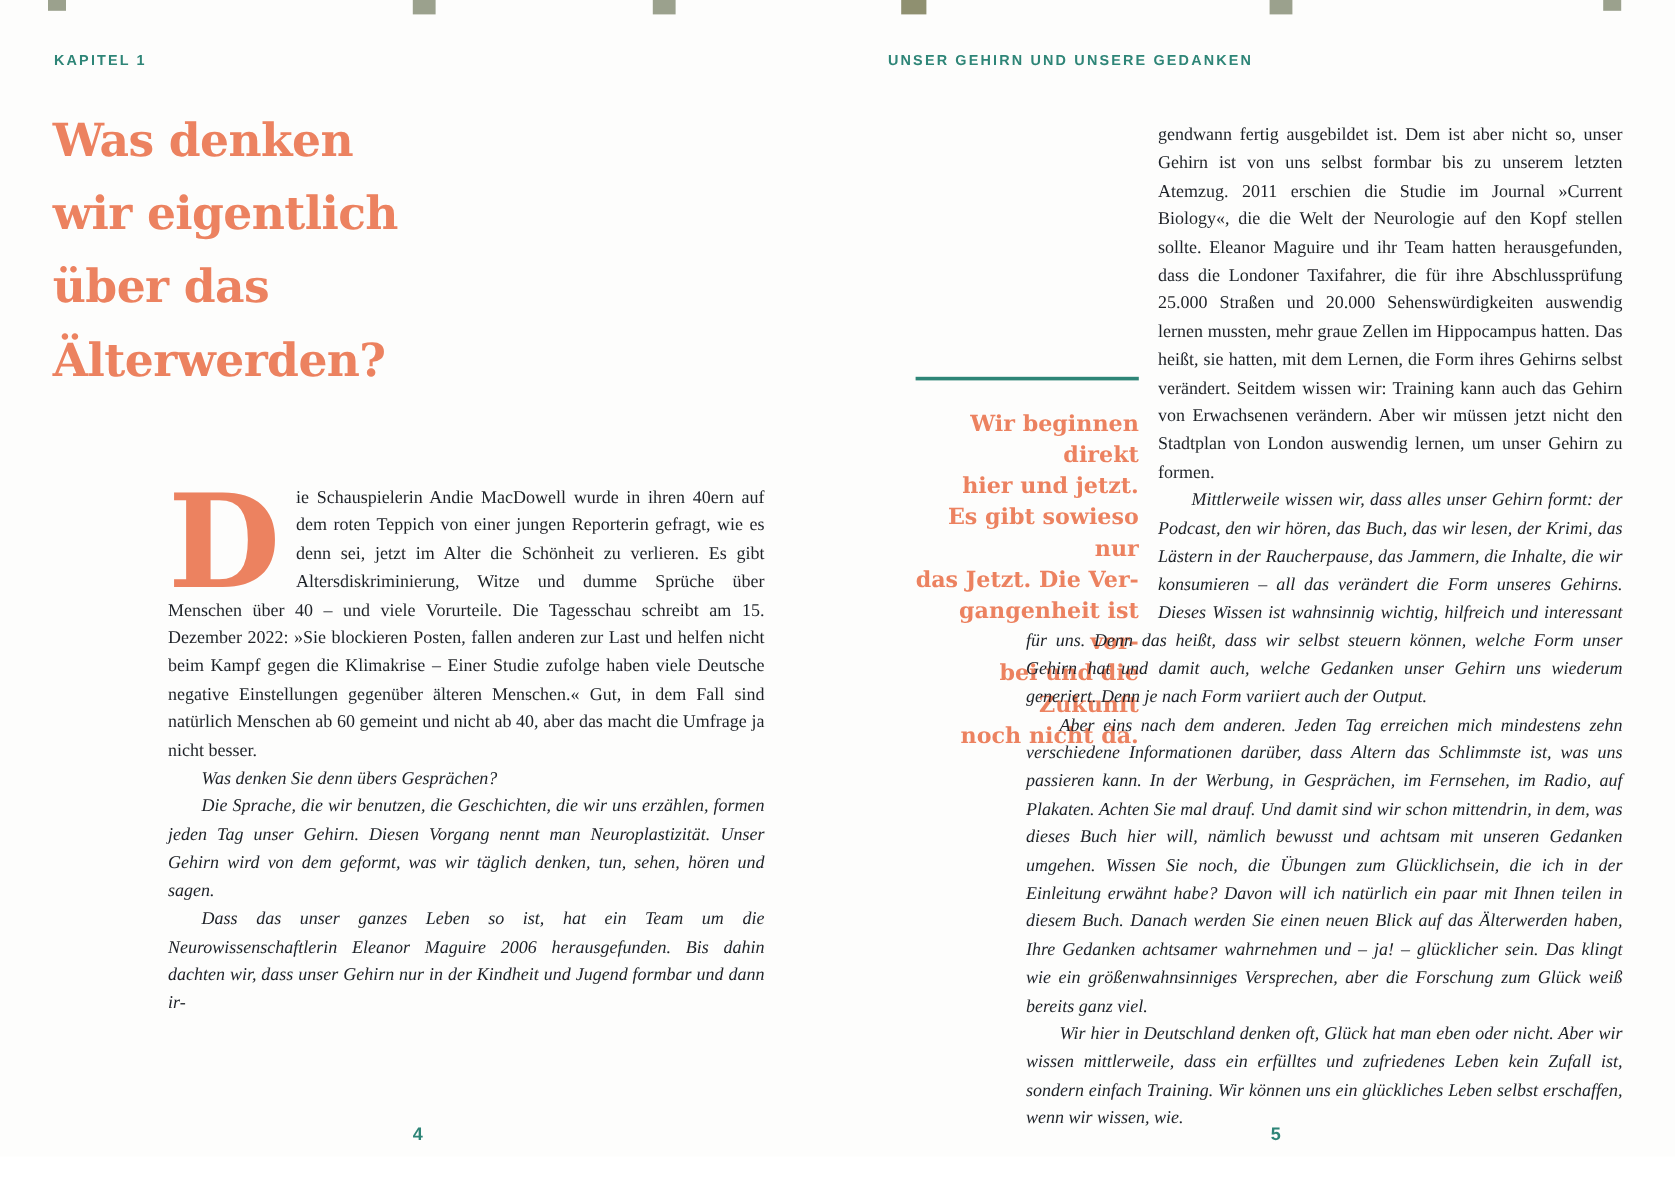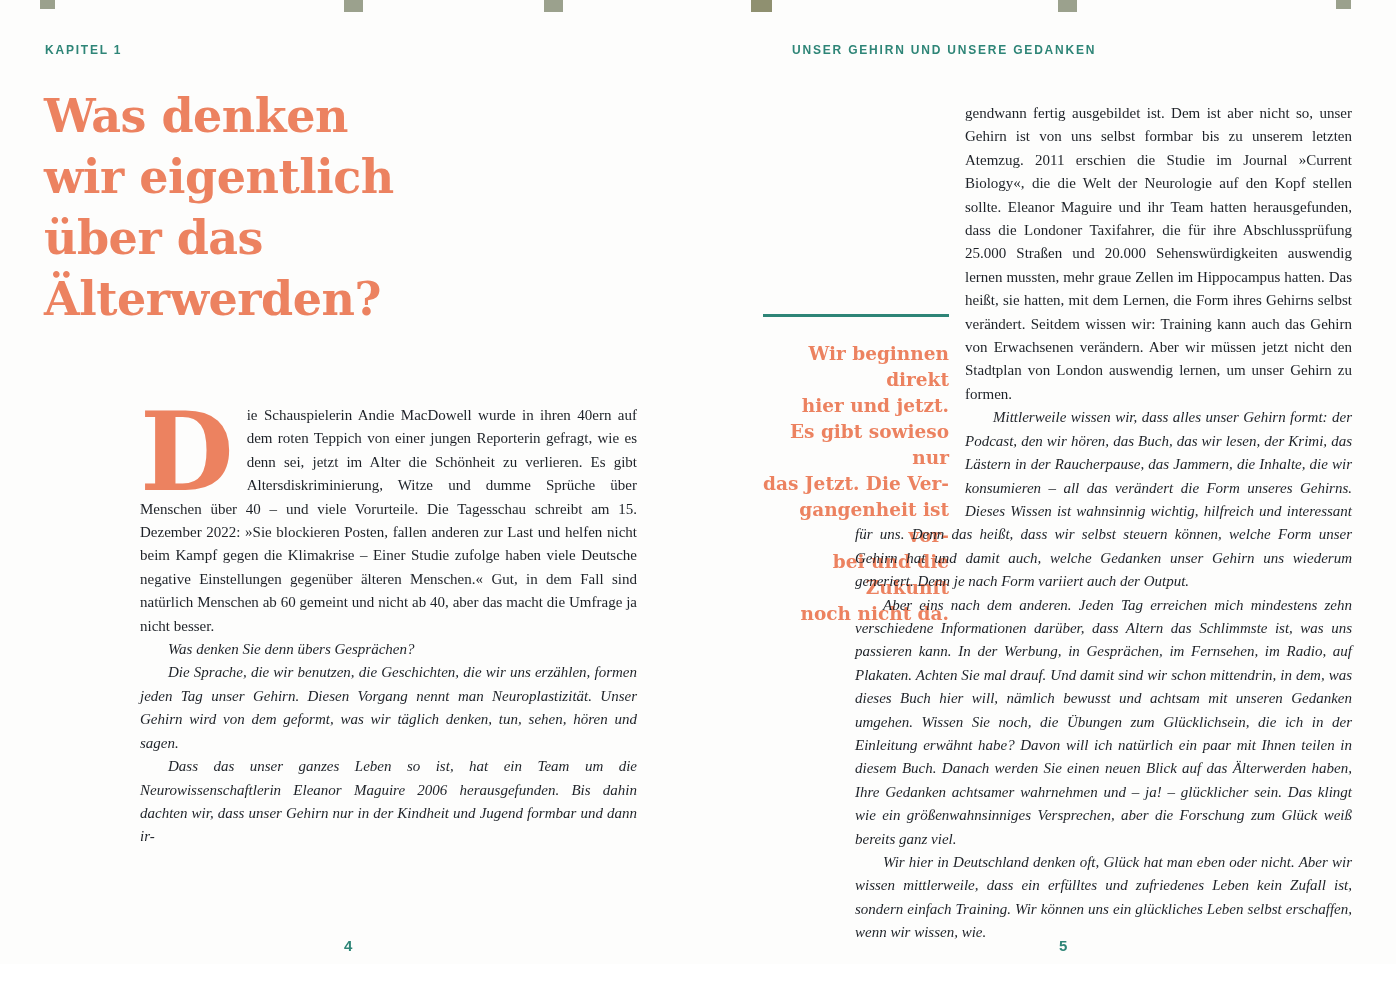--- a/index.html
+++ b/index.html
@@ -30,28 +30,28 @@
   }
 
   
   .running-head {
     position: absolute; top: 43px;
     font-family: "Liberation Sans", sans-serif;
     font-size: 12px; font-weight: 700; letter-spacing: 1.8px;
     color: #2e8577;
   }
   .head-left  { left: 45px; }
-  .head-right { left: 792px; }
+  .head-right { left: 740px; }
 
   
   .chapter-title {
     position: absolute; left: 44px; top: 86px; width: 380px;
     font-family: "DejaVu Serif", serif;
     font-weight: 700;
-    font-size: 46px; line-height: 61px;
+    font-size: 38px; line-height: 61px;
     color: #ec8260;
     white-space: pre-line;
     letter-spacing: -0.5px;
   }
 
   
   .body-col {
     position: absolute; width: 497px;
     font-size: 15px; line-height: 23.4px;
     text-align: justify;

